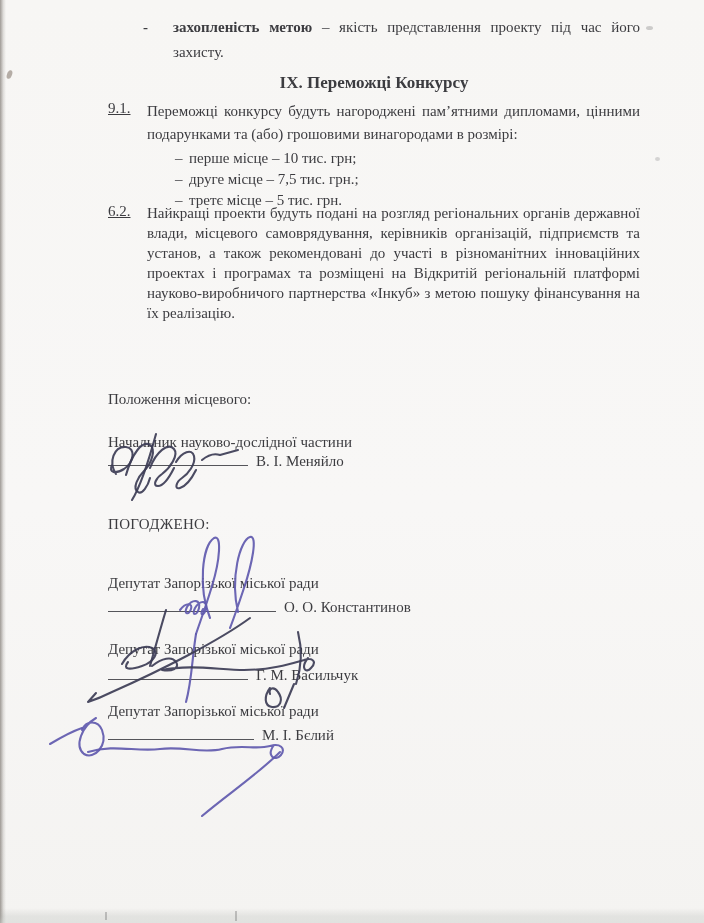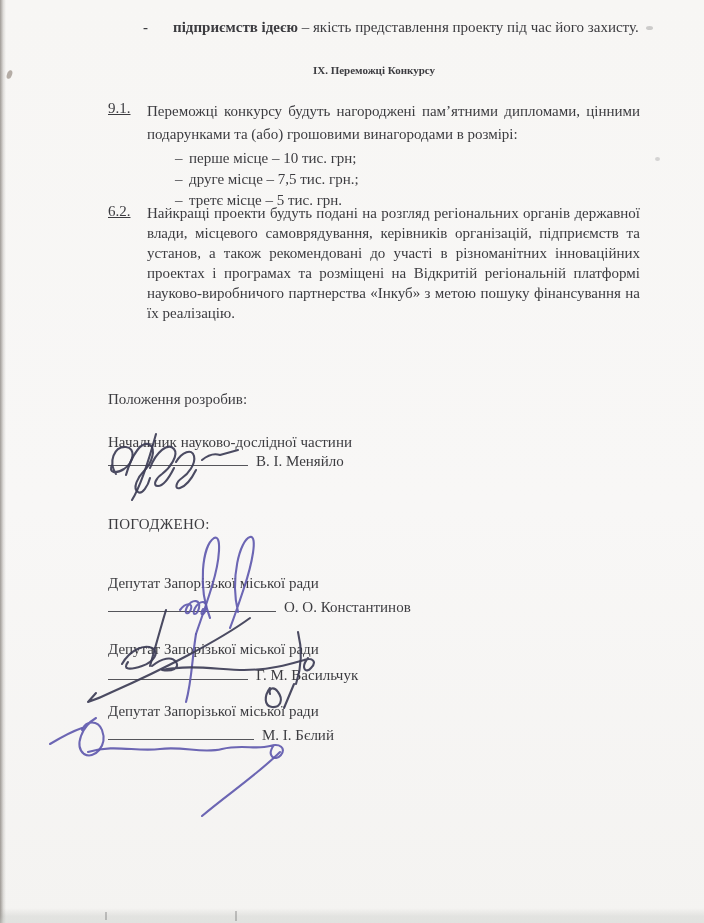--- a/index.html
+++ b/index.html
@@ -24,21 +24,21 @@
   .tick{position:absolute;background:rgba(120,120,120,.4);}
   .tick-a{left:105px;bottom:3px;width:2px;height:8px;}
   .tick-b{left:235px;bottom:2px;width:2px;height:10px;}
 
   
   .blk{position:absolute;font-size:15px;}
   .para{text-align:justify;}
   .intro{top:15px;left:173px;width:467px;line-height:25px;}
   .intro .marker{position:absolute;left:-30px;top:0;font-weight:bold;}
   .intro .term{font-weight:bold;}
-  .heading{top:64px;left:108px;width:532px;text-align:center;font-weight:bold;font-size:11px;}
+  .heading{top:73px;left:108px;width:532px;text-align:center;font-weight:bold;font-size:17px;}
   .item{left:108px;width:532px;}
   .item-1{top:100px;}
   .item-2{top:203px;}
   .item .num{position:absolute;left:0;top:0;text-decoration:underline;}
   .item .body{margin-left:39px;line-height:23px;}
   .item-2 .body{line-height:20px;}
   .prize-list{margin-top:2px;}
   .prize-row{line-height:21px;}
   .prize-row .dash{display:inline-block;width:14px;margin-left:28px;}
   .label{left:108px;}
@@ -70,21 +70,21 @@
 
   <div class="edge-left"></div>
   <div class="speck speck-a"></div>
   <div class="speck speck-b"></div>
   <div class="speck speck-c"></div>
   <div class="bottom-band"></div>
   <div class="tick tick-a"></div>
   <div class="tick tick-b"></div>
 
   <div class="blk intro para">
-    <span class="marker">-</span><span class="term">підприємств ідеєю</span><span> – якість представлення проекту під час його захисту.</span>
+    <span class="marker">-</span><span class="term">захопленість метою</span><span> – якість представлення проекту під час його захисту.</span>
   </div>
 
   <div class="blk heading">IX. Переможці Конкурсу</div>
 
   <div class="blk item item-1">
     <span class="num">9.1.</span>
     <div class="body">
       <div class="para">Переможці конкурсу будуть нагороджені пам’ятними дипломами, цінними подарунками та (або) грошовими винагородами в розмірі:</div>
       <div class="prize-list">
         <div class="prize-row">
@@ -98,21 +98,21 @@
         </div>
       </div>
     </div>
   </div>
 
   <div class="blk item item-2">
     <span class="num">6.2.</span>
     <div class="body para">Найкращі проекти будуть подані на розгляд регіональних органів державної влади, місцевого самоврядування, керівників організацій, підприємств та установ, а також рекомендовані до участі в різноманітних інноваційних проектах і програмах та розміщені на Відкритій регіональній платформі науково-виробничого партнерства «Інкуб» з метою пошуку фінансування на їх реалізацію.</div>
   </div>
 
-  <div class="blk label developed">Положення розробив:</div>
+  <div class="blk label developed">Положення місцевого:</div>
   <div class="blk label dev-title">Начальник науково-дослідної частини</div>
   <div class="blk sig-row row-dev">
     <span class="sig-line w140"></span><span>В. І. Меняйло</span>
   </div>
 
   <div class="blk label agreed">ПОГОДЖЕНО:</div>
 
   <div class="blk label dep-title-1">Депутат Запорізької міської ради</div>
   <div class="blk sig-row row-dep-1">
     <span class="sig-line w168"></span><span>О. О. Константинов</span>

